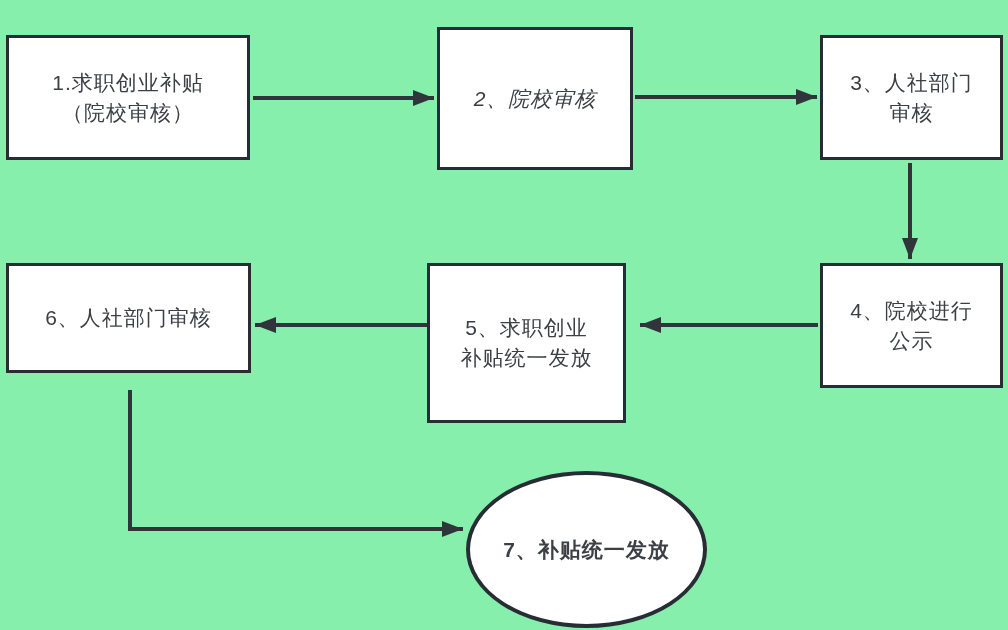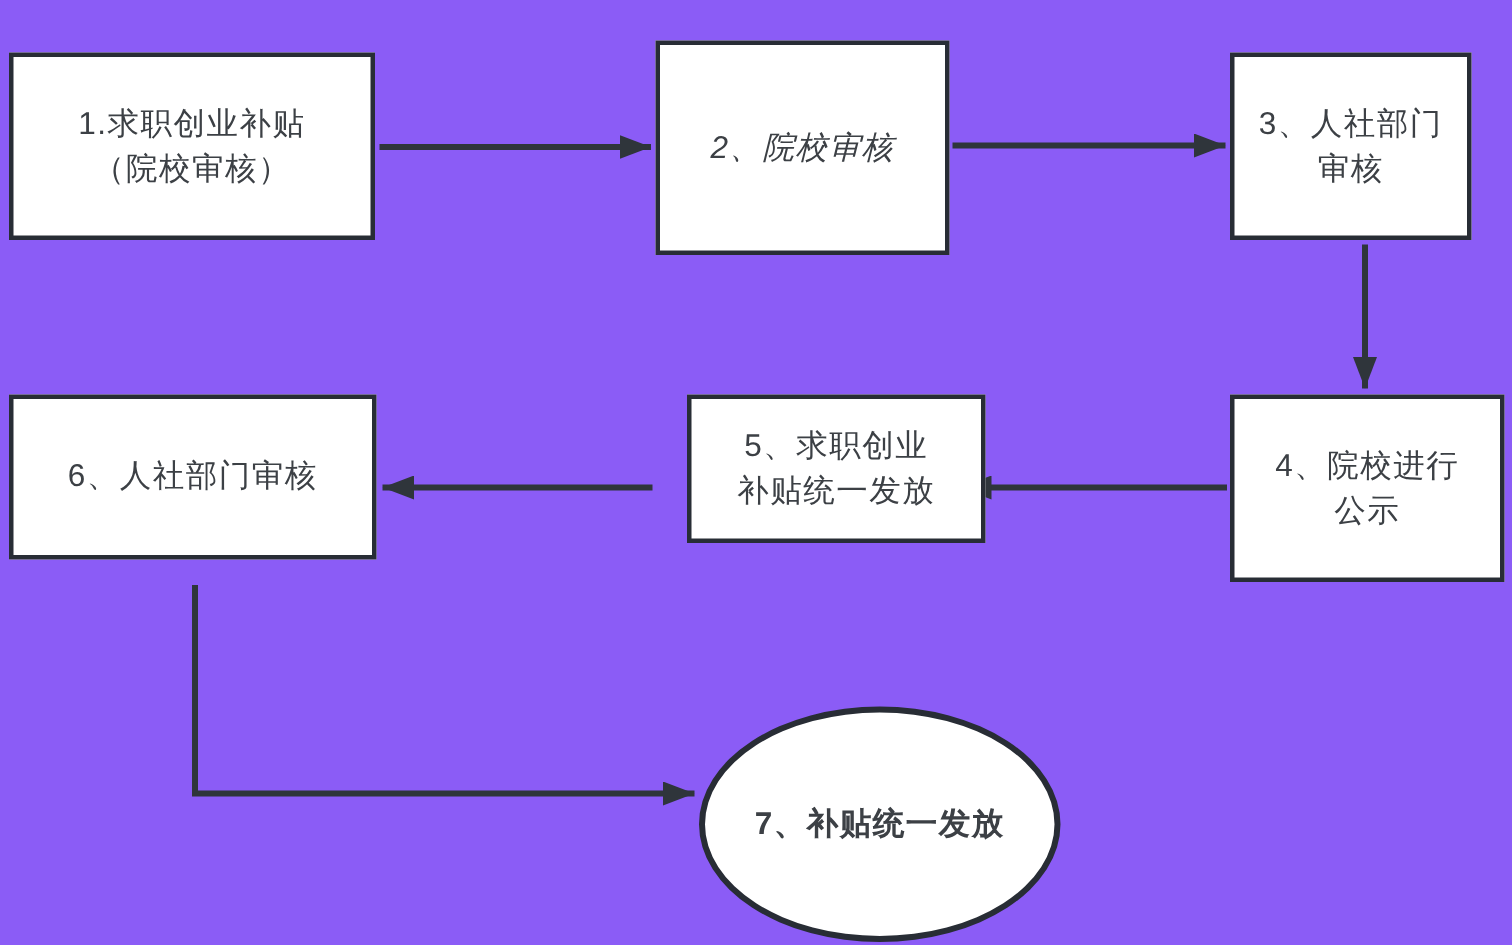--- a/index.html
+++ b/index.html
@@ -4,21 +4,21 @@
 <style>
   html, body {
     margin: 0;
     padding: 0;
     background: #000000;
   }
   #stage {
     position: relative;
     width: 1008px;
     height: 630px;
-    background: #8b5cf6;
+    background: #86efac;
     overflow: hidden;
     font-family: "Liberation Sans", "DejaVu Sans", sans-serif;
   }
   .node {
     position: absolute;
     box-sizing: border-box;
     background: #ffffff;
     border: 3px solid #282d35;
     display: flex;
     flex-direction: column;
@@ -26,23 +26,23 @@
     justify-content: center;
     text-align: center;
     color: #3c4045;
     font-size: 21px;
     line-height: 30px;
     letter-spacing: 1px;
   }
   .node span { display: block; }
   #node-1 { left: 6px;   top: 35px;  width: 244px; height: 125px; }
   #node-2 { left: 437px; top: 27px;  width: 196px; height: 143px; font-style: italic; }
-  #node-3 { left: 820px; top: 35px;  width: 161px; height: 125px; }
+  #node-3 { left: 820px; top: 35px;  width: 183px; height: 125px; }
   #node-4 { left: 820px; top: 263px; width: 183px; height: 125px; }
-  #node-5 { left: 458px; top: 263px; width: 199px; height: 99px; }
+  #node-5 { left: 427px; top: 263px; width: 199px; height: 160px; }
   #node-6 { left: 6px;   top: 263px; width: 245px; height: 110px; }
   #node-7 {
     left: 466px; top: 471px; width: 241px; height: 157px;
     border-radius: 50%;
     border-width: 4px;
     font-weight: bold;
   }
   #arrow-layer {
     position: absolute;
     left: 0; top: 0;

